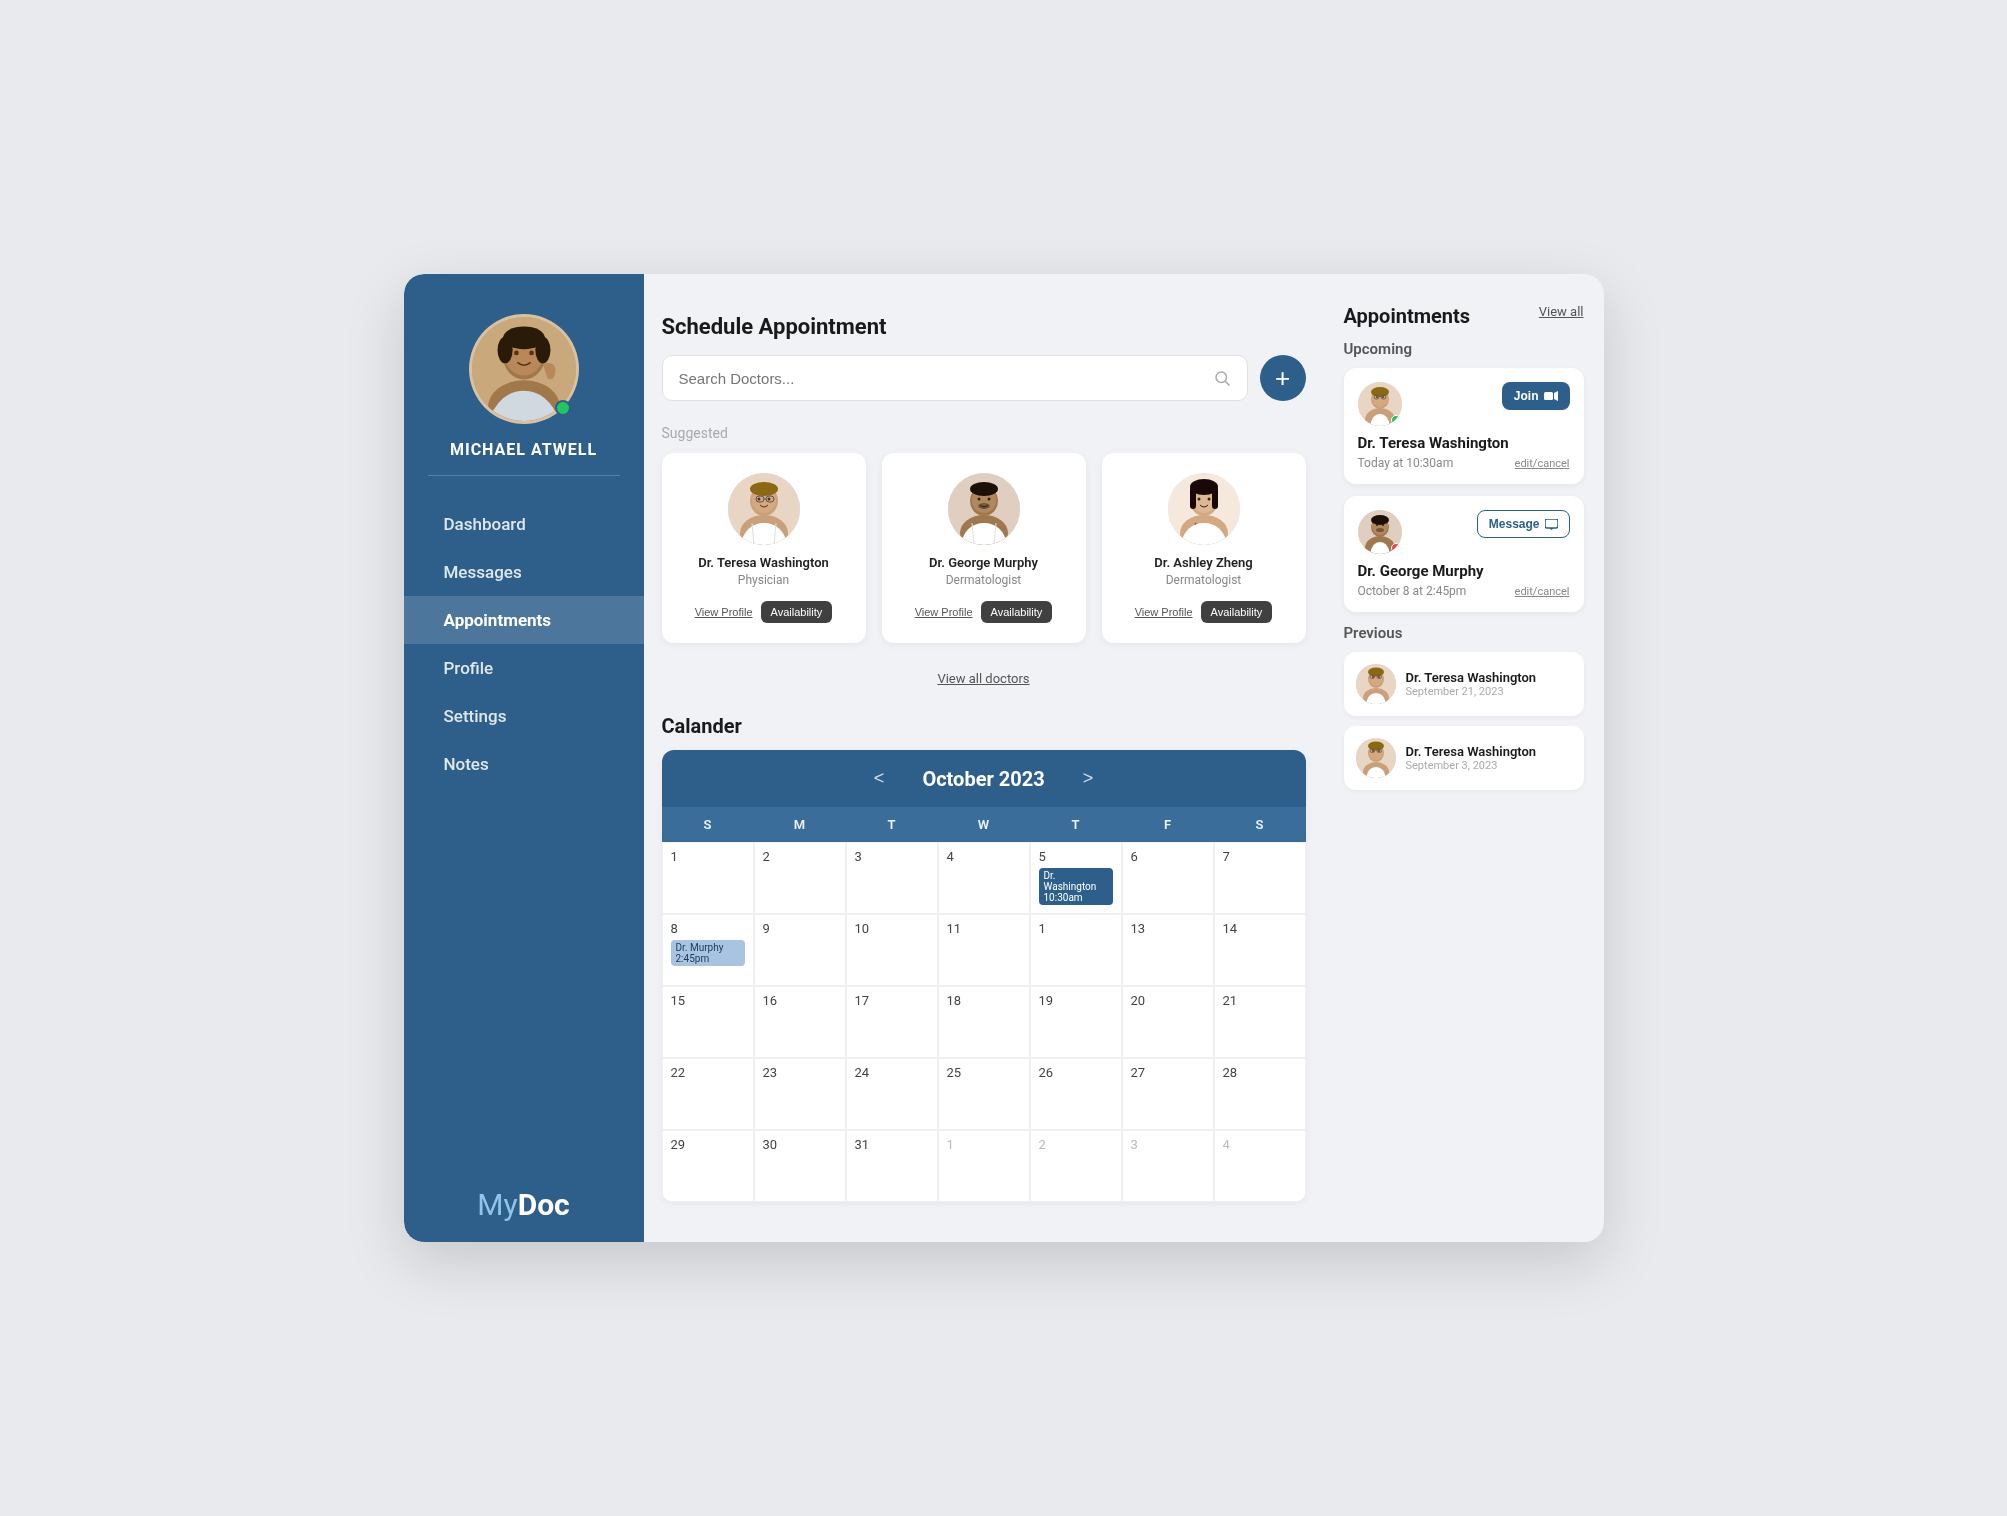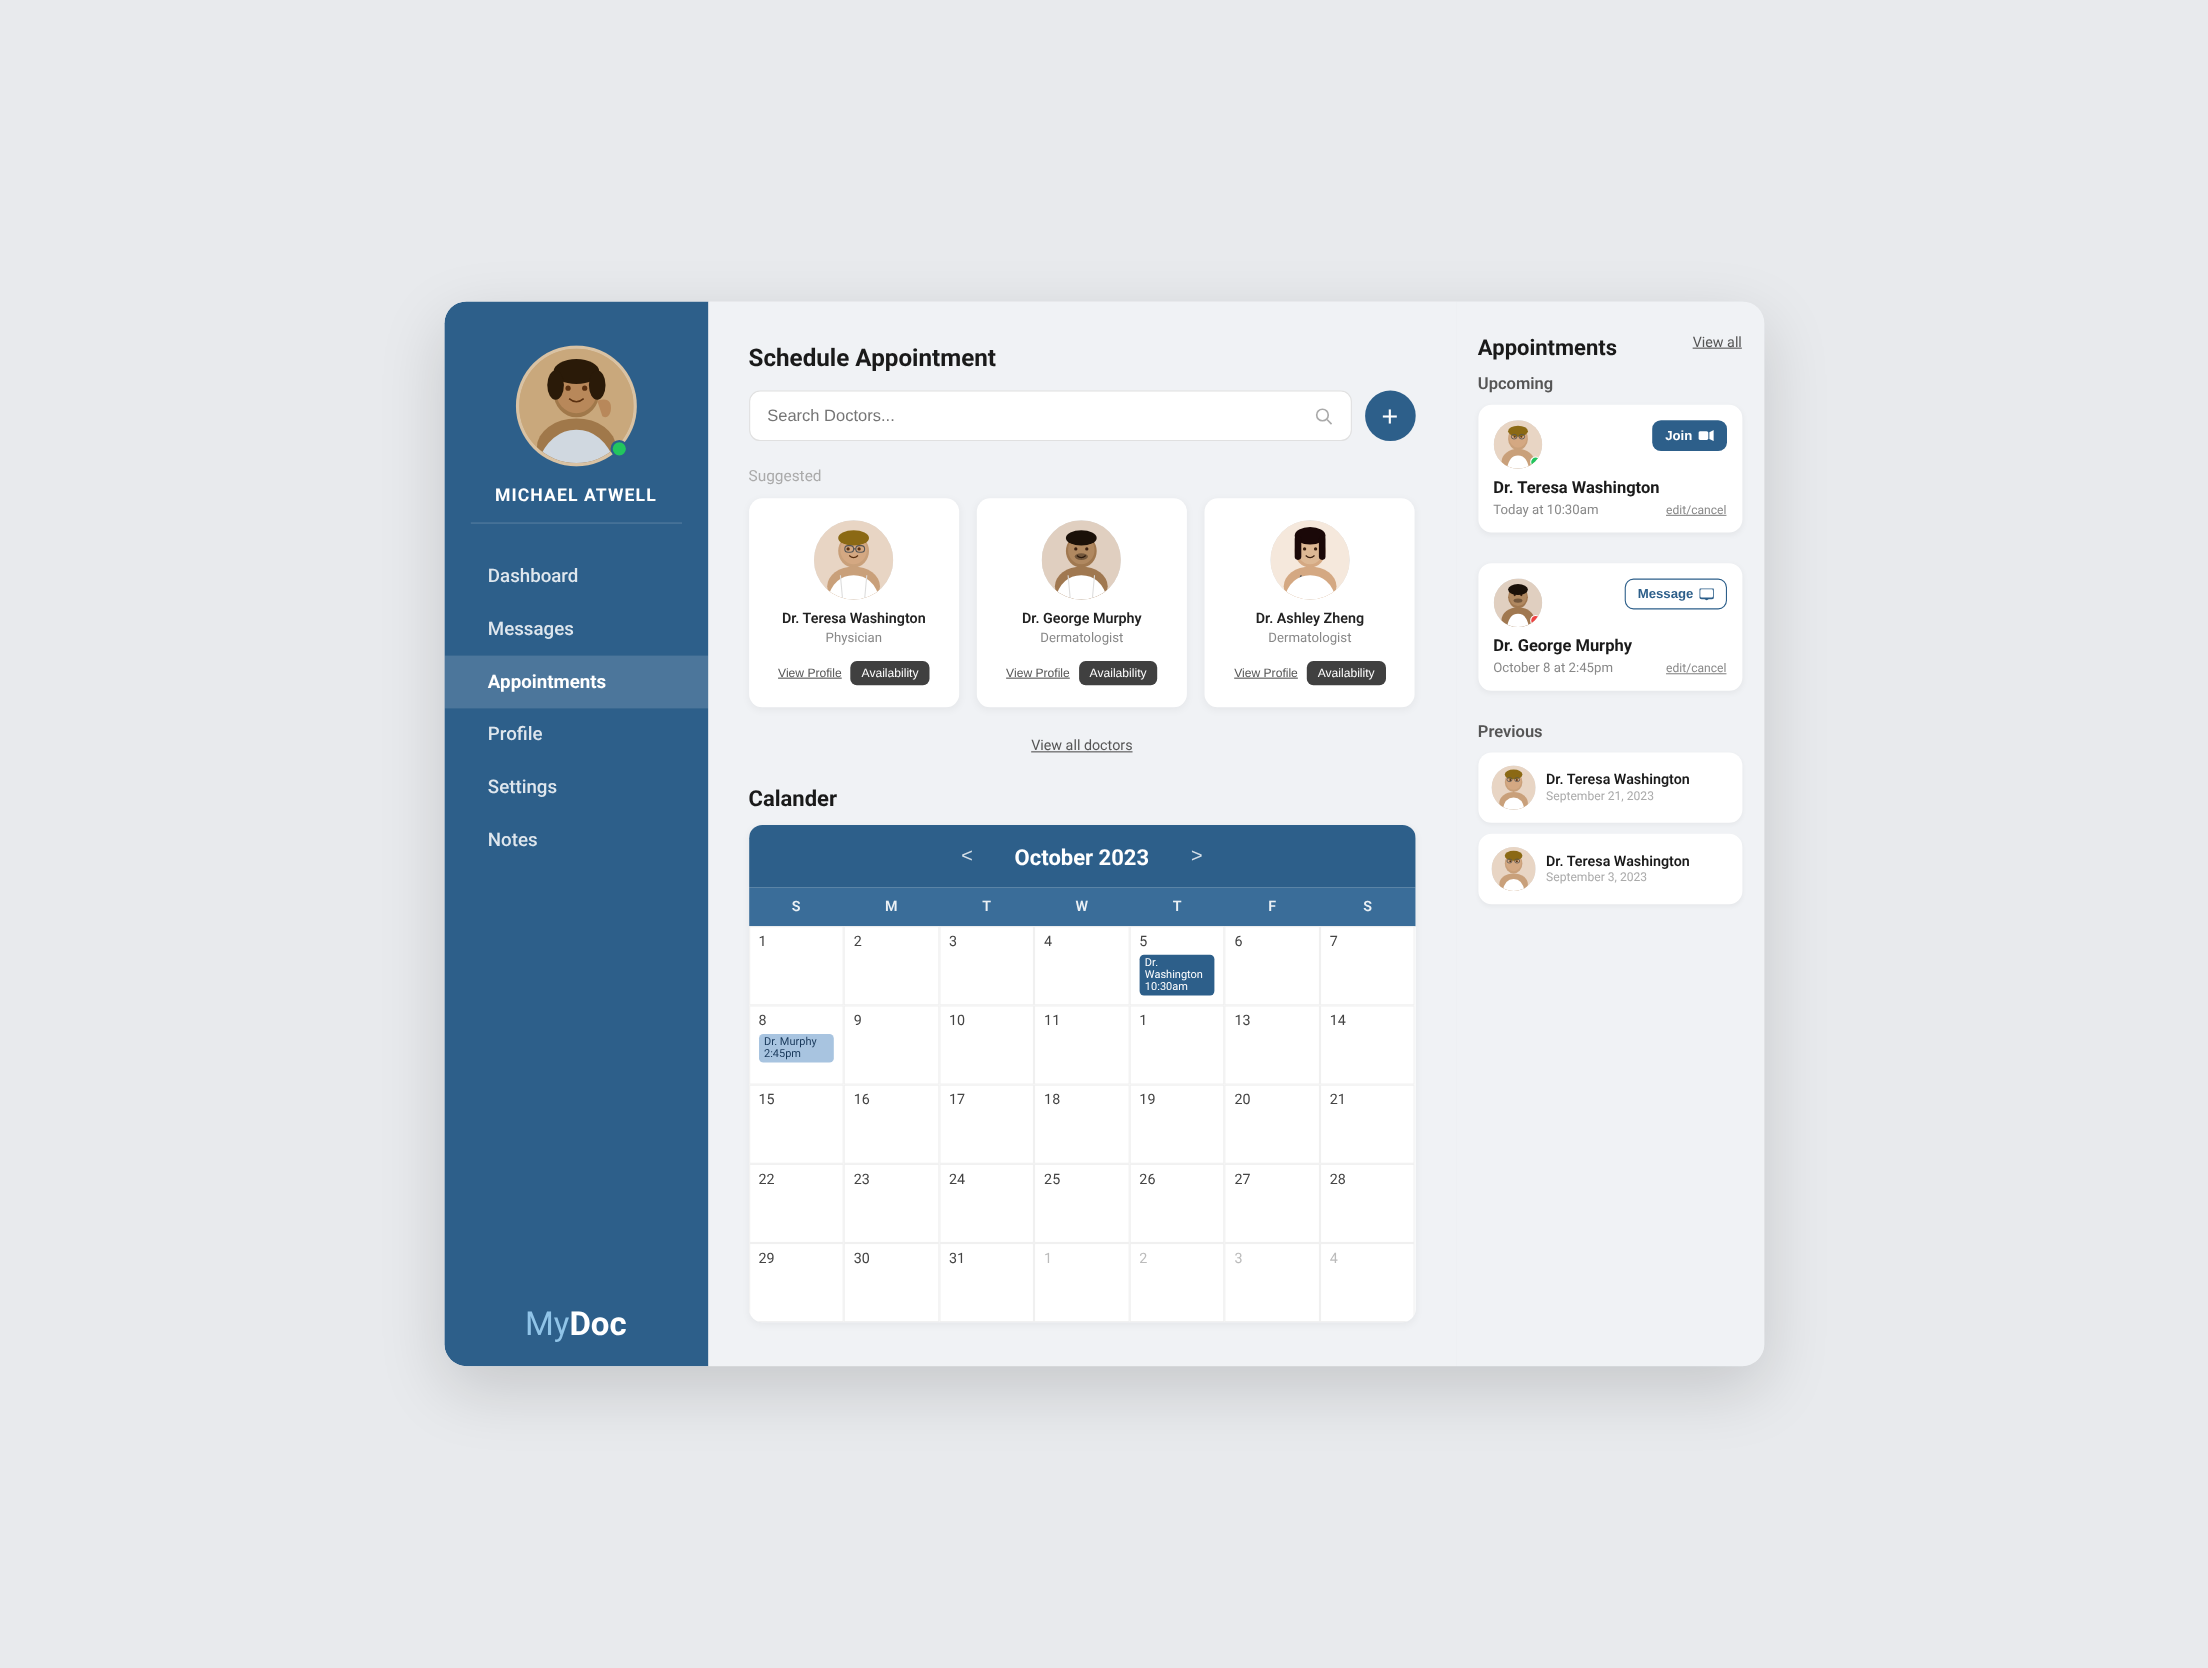--- a/index.html
+++ b/index.html
@@ -98,21 +98,21 @@
       font-size: 30px;
       font-weight: 400;
     }
     .brand-my { color: #90c4e8; }
     .brand-doc { color: white; font-weight: 700; }
 
     
     .main-content {
       flex: 1;
       background: #f0f2f5;
-      padding: 40px 37px;
+      padding: 40px 18px;
       overflow-y: auto;
     }
     .section-title {
       font-size: 22px;
       font-weight: 700;
       color: #1a1a1a;
       margin-bottom: 16px;
     }
     .search-row {
       display: flex;
@@ -330,21 +330,21 @@
     .upcoming-label, .previous-label {
       font-size: 15px;
       font-weight: 600;
       color: #555;
       margin: 12px 0 10px;
     }
     .appt-card {
       background: white;
       border-radius: 12px;
       padding: 14px;
-      margin-bottom: 28px;
+      margin-bottom: 12px;
       box-shadow: 0 2px 6px rgba(0,0,0,0.05);
     }
     .appt-card-header {
       display: flex;
       justify-content: space-between;
       align-items: flex-start;
       margin-bottom: 8px;
     }
     .appt-avatar {
       width: 44px;

